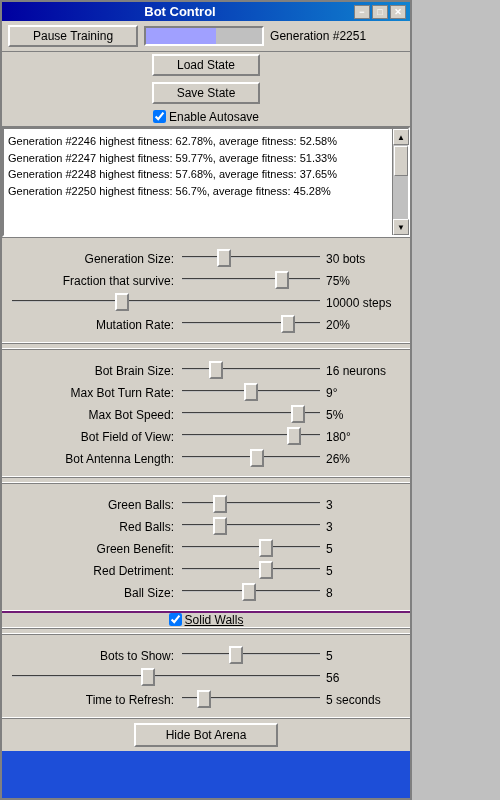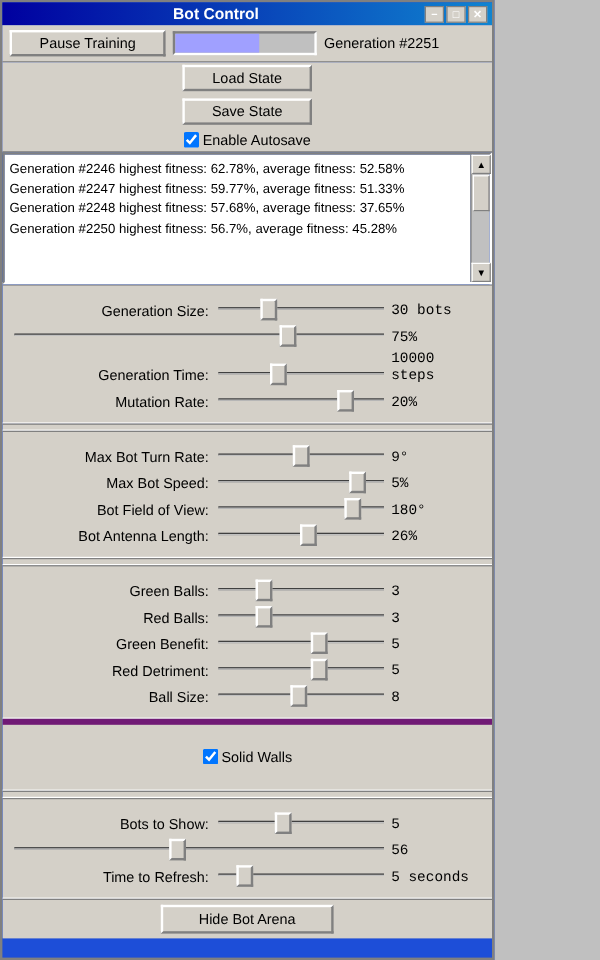--- a/index.html
+++ b/index.html
@@ -136,36 +136,36 @@
       background: #d4d0c8;
       border: 2px solid;
       border-color: #ffffff #808080 #808080 #ffffff;
       margin-top: -8px;
     }
     .slider-value {
       width: 80px;
       text-align: left;
       padding-left: 6px;
       font-size: 12px;
-      font-family: Liberation Mono, monospace;
     }
     .section-divider {
       height: 6px;
       background: #d4d0c8;
       border-top: 1px solid #808080;
       border-bottom: 1px solid #ffffff;
     }
     .checkbox-section {
       display: flex;
       justify-content: center;
       align-items: center;
-      padding: 20px;
-      background: #d4d0c8;
-      border-top: 5px solid #701a75;
+      padding: 0;
+      background: #d4d0c8;
+      border-top: 2px solid #701a75;
       border-bottom: 1px solid #ffffff;
+      text-decoration: underline;
     }
     .bottom-btn-bar {
       display: flex;
       justify-content: center;
       padding: 4px;
       background: #d4d0c8;
       border-top: 1px solid #808080;
       align-items: center;
     }
     .log-wrapper {
@@ -265,38 +265,43 @@
 
   <div class="content-area">
 
     <div class="section" id="evolution-sliders">
         <div class="slider-row">
           <div class="slider-label">Generation Size:</div>
           <input type="range" class="slider" min="0" max="100" value="28" style="">
           <div class="slider-value">30 bots</div>
         </div>
         <div class="slider-row">
+          <div class="slider-label">Fraction that survive:</div>
           <input type="range" class="slider" min="0" max="100" value="75" style="">
           <div class="slider-value">75%</div>
         </div>
         <div class="slider-row">
-          <div class="slider-label">Generation Time:</div>
           <input type="range" class="slider" min="0" max="100" value="35" style="">
           <div class="slider-value">10000 steps</div>
         </div>
         <div class="slider-row">
           <div class="slider-label">Mutation Rate:</div>
           <input type="range" class="slider" min="0" max="100" value="80" style="">
           <div class="slider-value">20%</div>
         </div>
       </div>
 
     <div class="section-divider"></div>
 
     <div class="section" id="brain-sliders">
+        <div class="slider-row">
+          <div class="slider-label">Bot Brain Size:</div>
+          <input type="range" class="slider" min="0" max="100" value="22" style="">
+          <div class="slider-value">16 neurons</div>
+        </div>
         <div class="slider-row">
           <div class="slider-label">Max Bot Turn Rate:</div>
           <input type="range" class="slider" min="0" max="100" value="50" style="">
           <div class="slider-value">9°</div>
         </div>
         <div class="slider-row">
           <div class="slider-label">Max Bot Speed:</div>
           <input type="range" class="slider" min="0" max="100" value="88" style="">
           <div class="slider-value">5%</div>
         </div>

